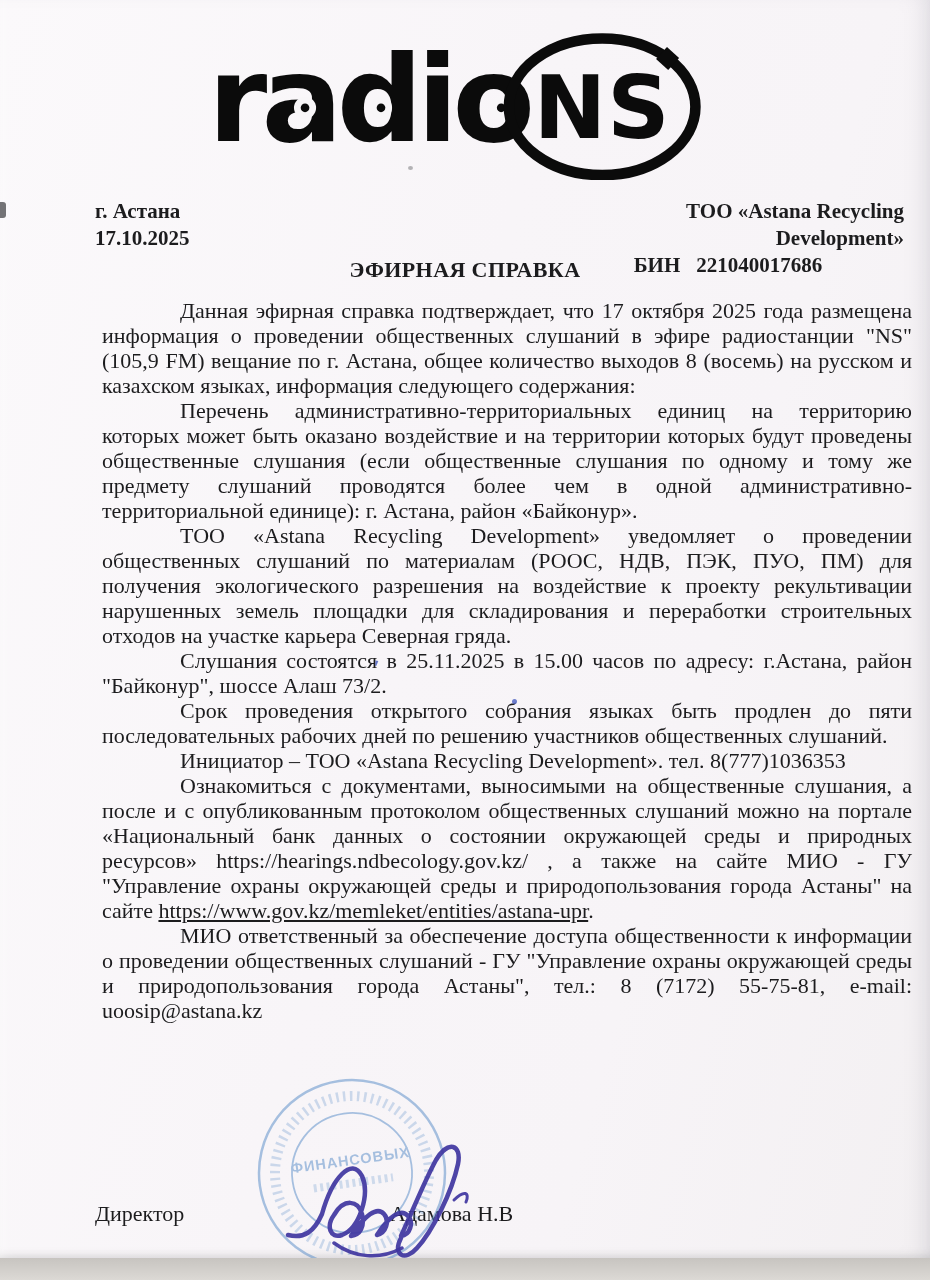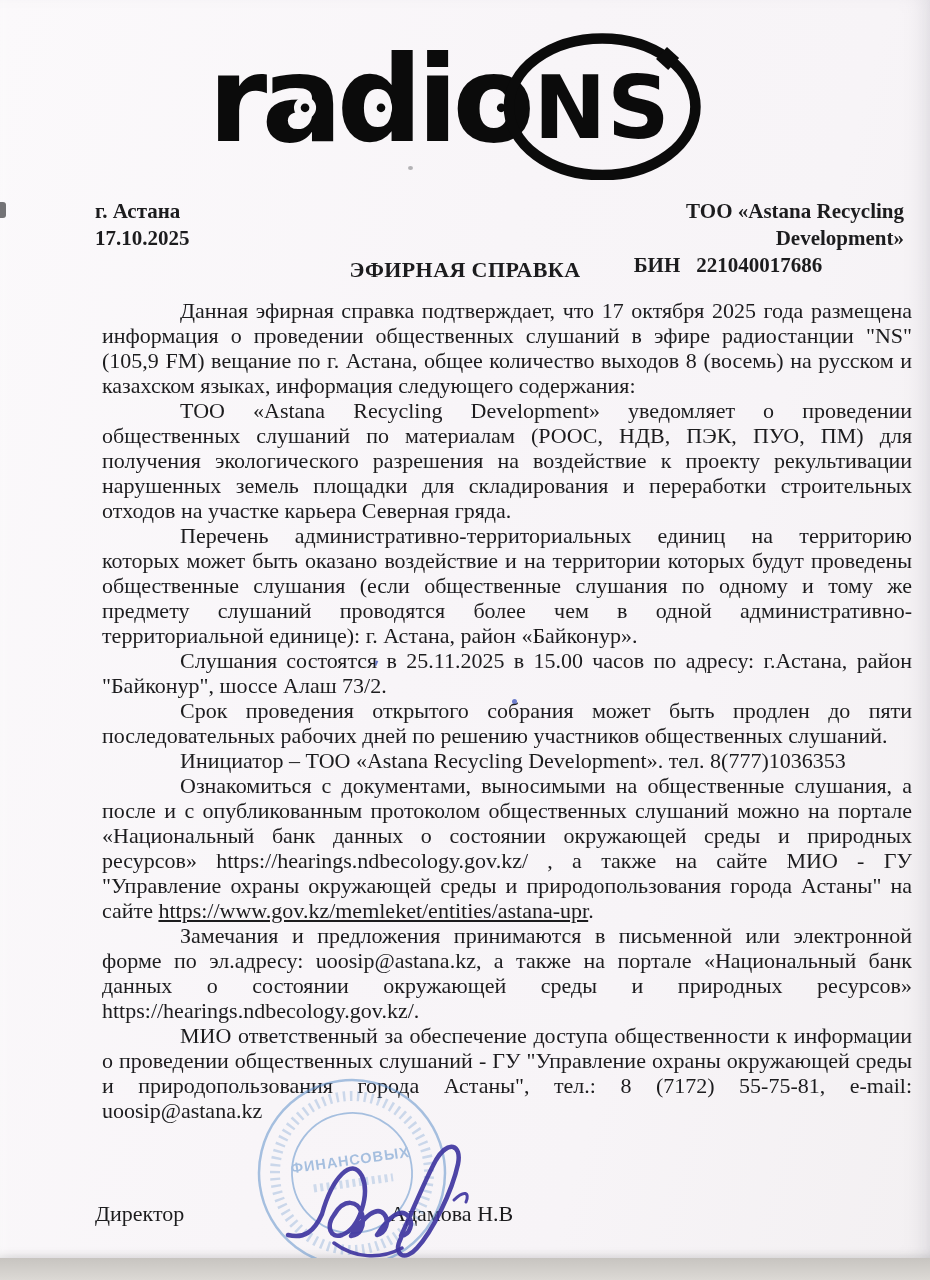--- a/index.html
+++ b/index.html
@@ -114,27 +114,26 @@
         <div class="line2">
           <span>БИН</span><span class="bin-val">221040017686</span>
         </div>
       </div>
     </div>
 
     <div class="doc-title">ЭФИРНАЯ СПРАВКА</div>
 
     <div class="body-text">
         <p><span>Данная эфирная справка подтверждает, что 17 октября  2025 года размещена информация о проведении общественных слушаний в эфире радиостанции "NS" (105,9 FM) вещание по г. Астана, общее количество выходов 8 (восемь) на русском и казахском языках, информация следующего содержания:</span></p>
+        <p><span>Перечень административно-территориальных единиц на территорию которых может быть оказано воздействие и на территории которых будут проведены общественные слушания (если общественные слушания по одному и тому же предмету слушаний проводятся более чем в одной административно-территориальной единице): г. Астана, район «Байконур».</span></p>
         <p><span>ТОО «Astana Recycling Development»  уведомляет о проведении общественных слушаний по материалам (РООС, НДВ, ПЭК, ПУО, ПМ) для получения экологического разрешения на воздействие к проекту рекультивации нарушенных земель площадки для складирования и переработки строительных отходов на участке карьера Северная гряда.</span></p>
-        <p><span>Перечень административно-территориальных единиц на территорию которых может быть оказано воздействие и на территории которых будут проведены общественные слушания (если общественные слушания по одному и тому же предмету слушаний проводятся более чем в одной административно-территориальной единице): г. Астана, район «Байконур».</span></p>
         <p><span>Слушания состоятся  в 25.11.2025 в 15.00 часов по адресу: г.Астана, район "Байконур", шоссе Алаш 73/2.</span></p>
-        <p><span>Срок проведения открытого собрания может быть продлен до пяти последовательных рабочих дней по решению участников общественных слушаний.</span></p>
+        <p><span>Срок проведения открытого собрания языках быть продлен до пяти последовательных рабочих дней по решению участников общественных слушаний.</span></p>
         <p><span>Инициатор – ТОО «Astana Recycling Development». тел. 8(777)1036353</span></p>
         <p><span>Ознакомиться с документами, выносимыми на общественные слушания, а после и с опубликованным протоколом общественных слушаний можно на портале «Национальный банк данных о состоянии окружающей среды и природных ресурсов» https://hearings.ndbecology.gov.kz/ , а также на сайте МИО  - ГУ "Управление охраны окружающей среды и природопользования города Астаны" на сайте </span><span class="u">https://www.gov.kz/memleket/entities/astana-upr</span><span>.</span></p>
-        <p><span>Замечания и предложения принимаются в письменной или электронной форме по эл.адресу: uoosip@astana.kz, а также на портале «Национальный банк данных о состоянии окружающей среды и природных ресурсов» https://hearings.ndbecology.gov.kz/.</span></p>
         <p><span>МИО ответственный за обеспечение доступа общественности к информации о проведении общественных слушаний - ГУ "Управление охраны окружающей среды и природопользования города Астаны", тел.: 8 (7172) 55-75-81, e-mail: uoosip@astana.kz</span></p>
       </div>
 
     <div class="footer-row">
       <span>Директор</span>
       <span class="footer-name">Адамова Н.В</span>
     </div>
 
     <div class="stamp-wrap">
       <svg viewBox="0 0 200 200" width="200" height="200">

